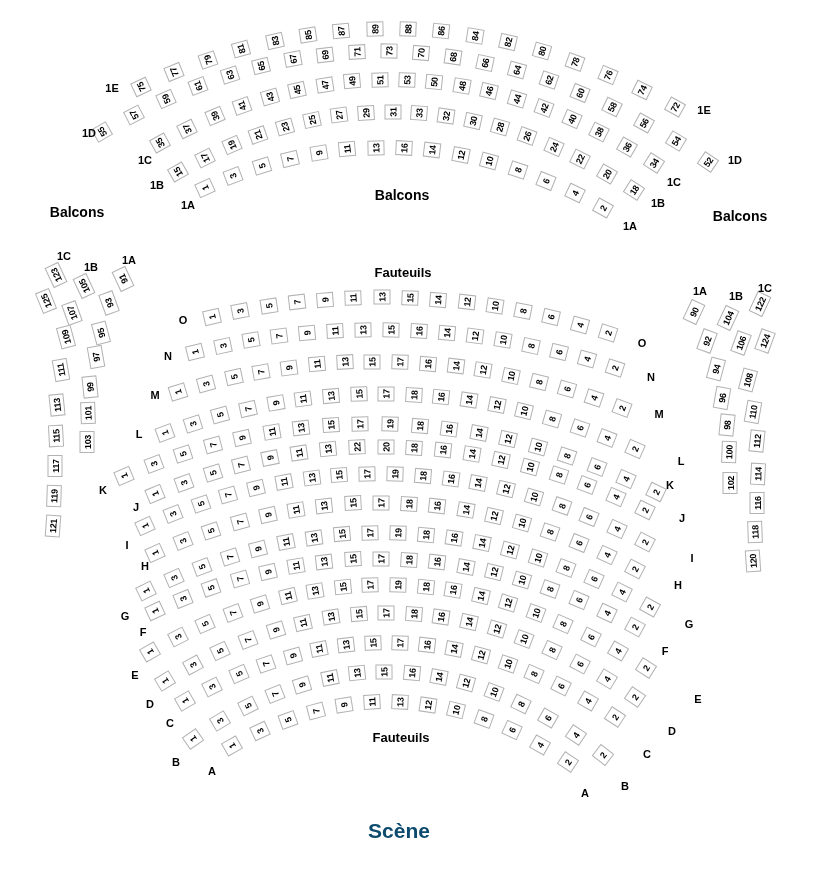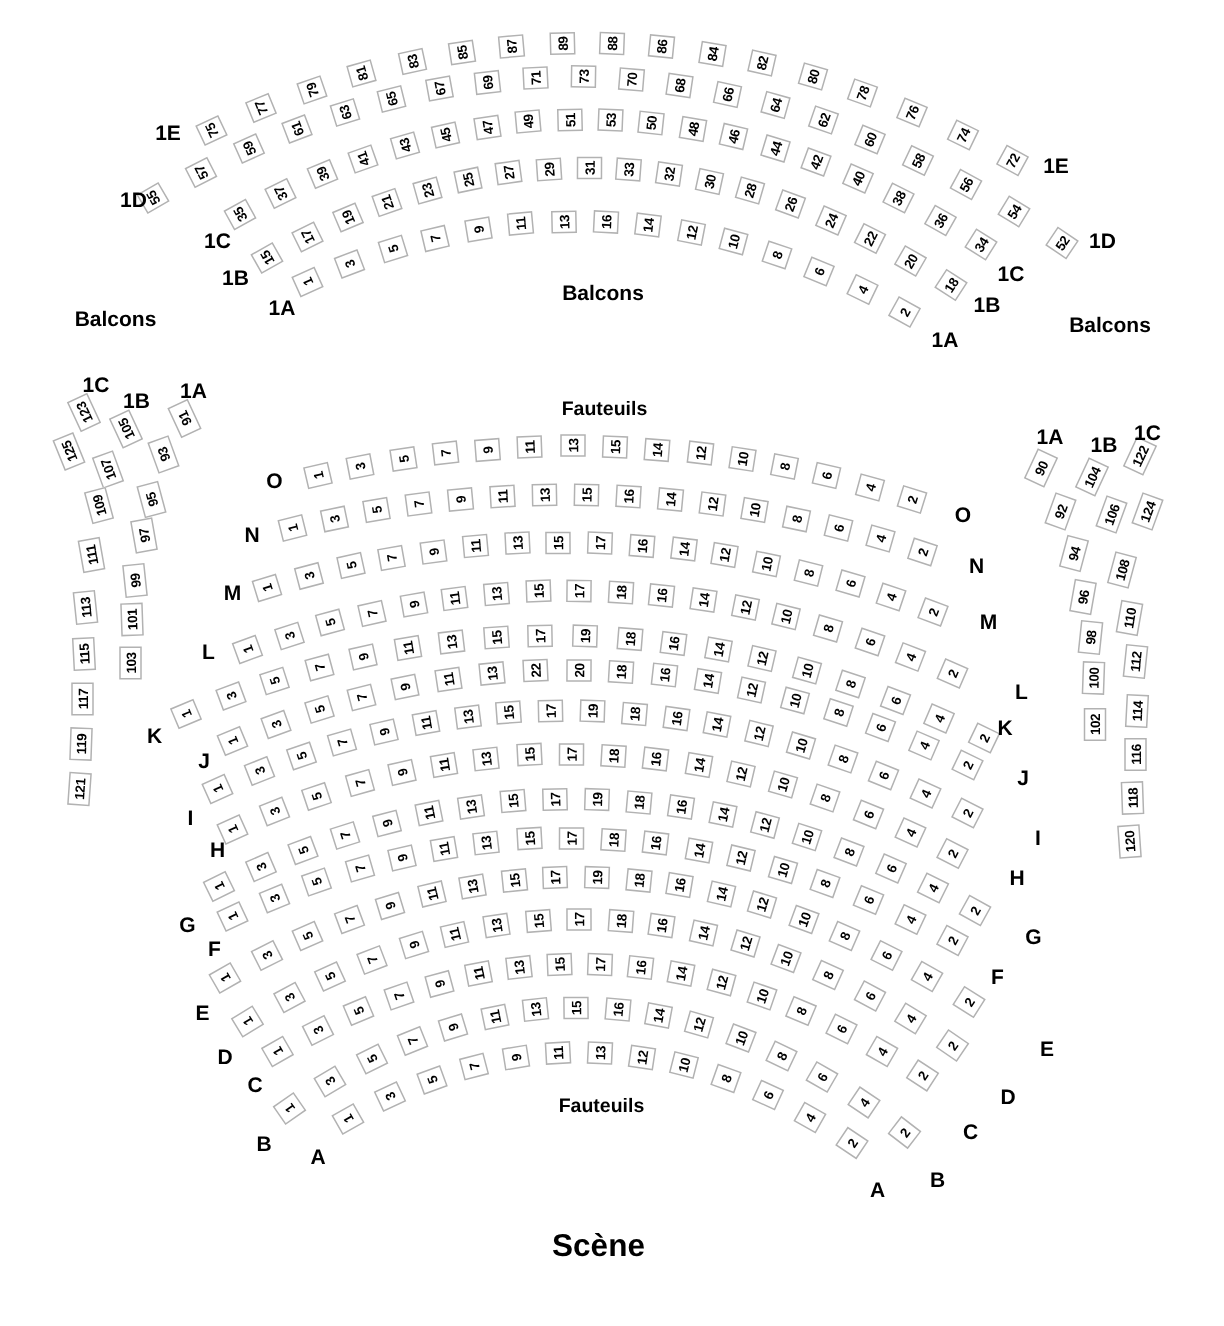--- a/index.html
+++ b/index.html
@@ -3,24 +3,24 @@
 <meta charset="utf-8">
 <style>
   html,body{margin:0;padding:0;background:#fff;}
   .canvas{position:relative;width:816px;height:884px;background:#ffffff;overflow:hidden;
           font-family:"Liberation Sans",sans-serif;}
   .seat{position:absolute;box-sizing:border-box;border:1px solid #b2b2b2;background:#fff;
         color:#000;font-family:"Liberation Sans",sans-serif;font-size:9px;font-weight:bold;
         display:flex;align-items:center;justify-content:center;letter-spacing:-0.3px;
         cursor:pointer;}
   .rowlabel{position:absolute;transform:translate(-50%,-50%);color:#000;
-        font-family:"Liberation Sans",sans-serif;font-size:14px;font-weight:bold;white-space:nowrap;}
+        font-family:"Liberation Sans",sans-serif;font-size:11px;font-weight:bold;white-space:nowrap;}
   .seclabel{position:absolute;transform:translate(-50%,-50%);color:#000;
         font-family:"Liberation Sans",sans-serif;font-weight:bold;white-space:nowrap;}
-  .stage{position:absolute;left:399px;top:831px;transform:translate(-50%,-50%);color:#000000;
+  .stage{position:absolute;left:399px;top:831px;transform:translate(-50%,-50%);color:#0c4a6e;
         font-family:"Liberation Sans",sans-serif;font-size:21px;font-weight:bold;}
 </style>
 </head>
 <body>
 
 <div class="canvas">
   <div>
       <div class="seat" title="Balcons 1E - 75" style="left: 141px; top: 87px; width: 15px; height: 17px; transform: translate(-50%, -50%) rotate(-115.263deg);">75</div>
       <div class="seat" title="Balcons 1E - 77" style="left: 174.375px; top: 72.3125px; width: 15px; height: 17px; transform: translate(-50%, -50%) rotate(-112.207deg);">77</div>
       <div class="seat" title="Balcons 1E - 79" style="left: 207.75px; top: 59.75px; width: 15px; height: 17px; transform: translate(-50%, -50%) rotate(-109.012deg);">79</div>

